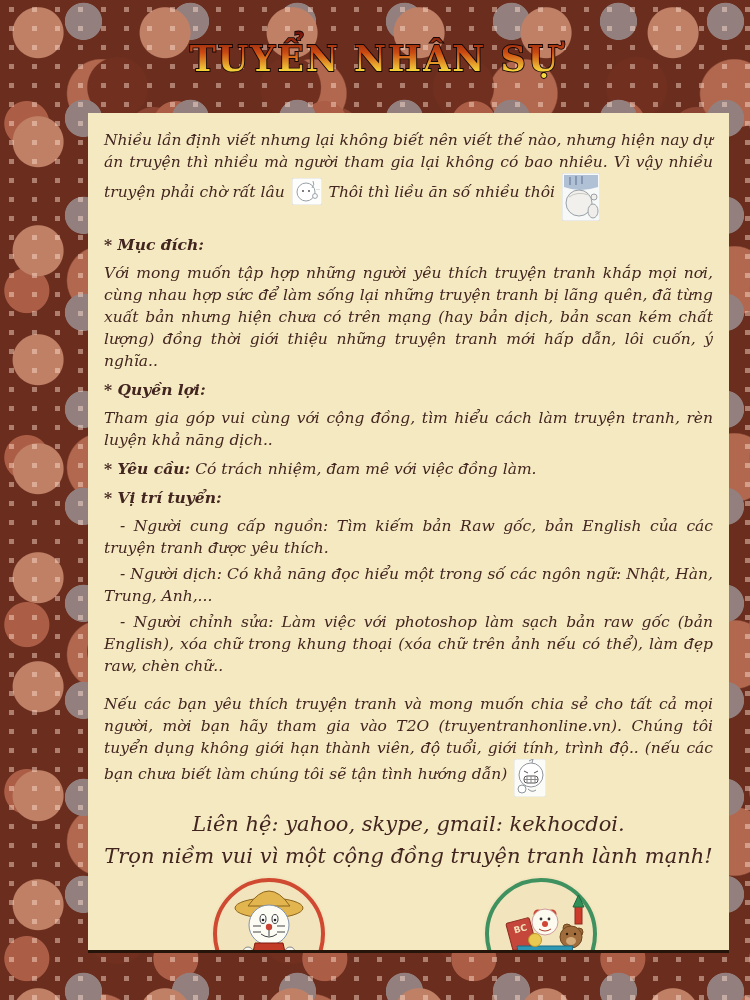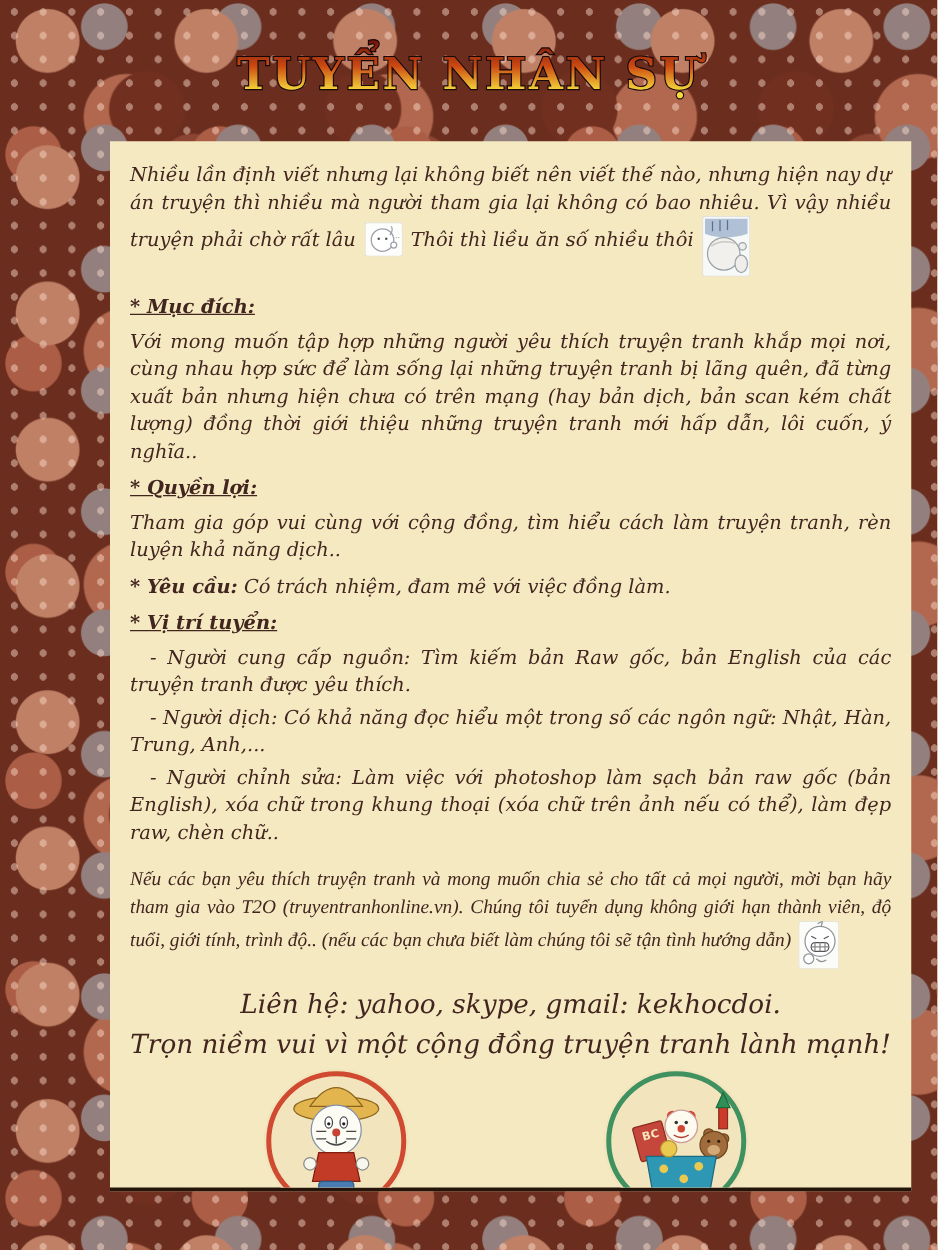--- a/index.html
+++ b/index.html
@@ -13,24 +13,24 @@
       radial-gradient(circle 31px at 68% 62%, #702f1f 96%, rgba(0,0,0,0) 100%),
       radial-gradient(circle 35px at 48% 50%, #b2684f 96%, rgba(0,0,0,0) 100%),
       radial-gradient(circle 27px at 85% 85%, #8c4433 96%, rgba(0,0,0,0) 100%);
     background-size:23px 19px,127px 109px,107px 97px,149px 167px,173px 141px,211px 187px,181px 157px;
     font-family:"DejaVu Serif",serif;}
   .title-wrap{position:absolute;top:29px;left:0;width:750px;text-align:center;}
   .panel{position:absolute;left:88px;top:113px;width:641px;height:840px;background:#f4e9c1;
     border-bottom:3px solid #241409;box-sizing:border-box;padding:16px 16px 0 16px;overflow:hidden;}
   .panel p{margin:0 0 7px 0;font-style:italic;color:#43251f;font-size:15.5px;line-height:1.42;}
   .jp{text-align:justify;}
-  .h{font-weight:bold;margin:2px 0 6px 0 !important;text-decoration:underline;}
+  .h{font-weight:bold;margin:2px 0 6px 0 !important;}
   .h-inline{font-weight:bold;}
   .li{text-indent:16px;margin-bottom:4px !important;}
-  .invite{margin-top:16px !important;font-family:Liberation Serif, serif;}
+  .invite{margin-top:16px !important;}
   .contact{font-size:21px !important;text-align:center;margin:2px 0 2px 0 !important;}
   .emote{display:inline-block;vertical-align:-8px;margin:0 2px;}
   .emote.e2{vertical-align:-24px;}
   .emote.e3{vertical-align:-18px;}
   .logos{display:flex;justify-content:center;gap:46px;margin-top:6px;}
   .logo{position:relative;width:226px;height:142px;}
   .badge{position:absolute;left:53px;top:0;width:104px;height:104px;border-radius:50%;
     background:#f2e5bd;border:4px solid #cf4a30;box-shadow:0 0 0 2px #f2e5bd;}
   .badge.green{border-color:#3f9160;}
   .badge svg{position:absolute;left:0;top:0;}

